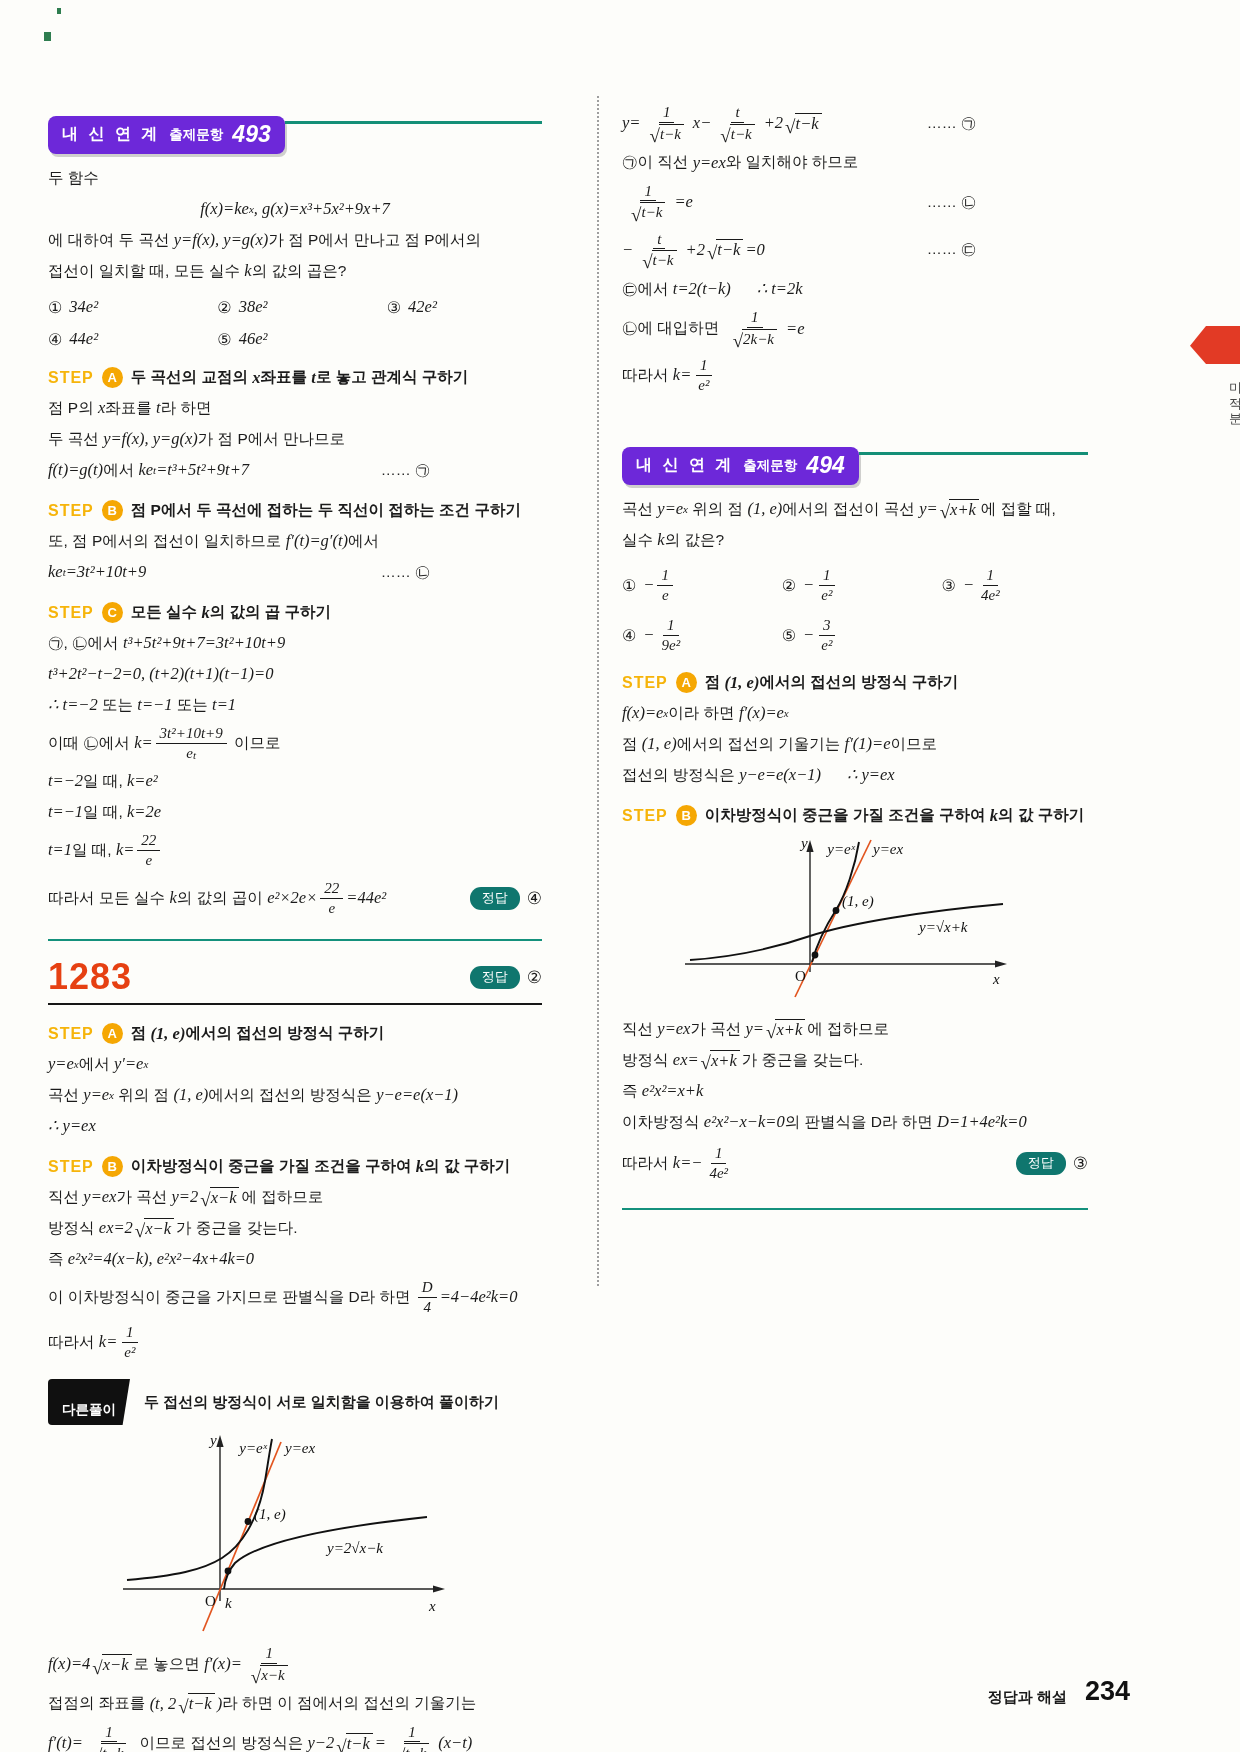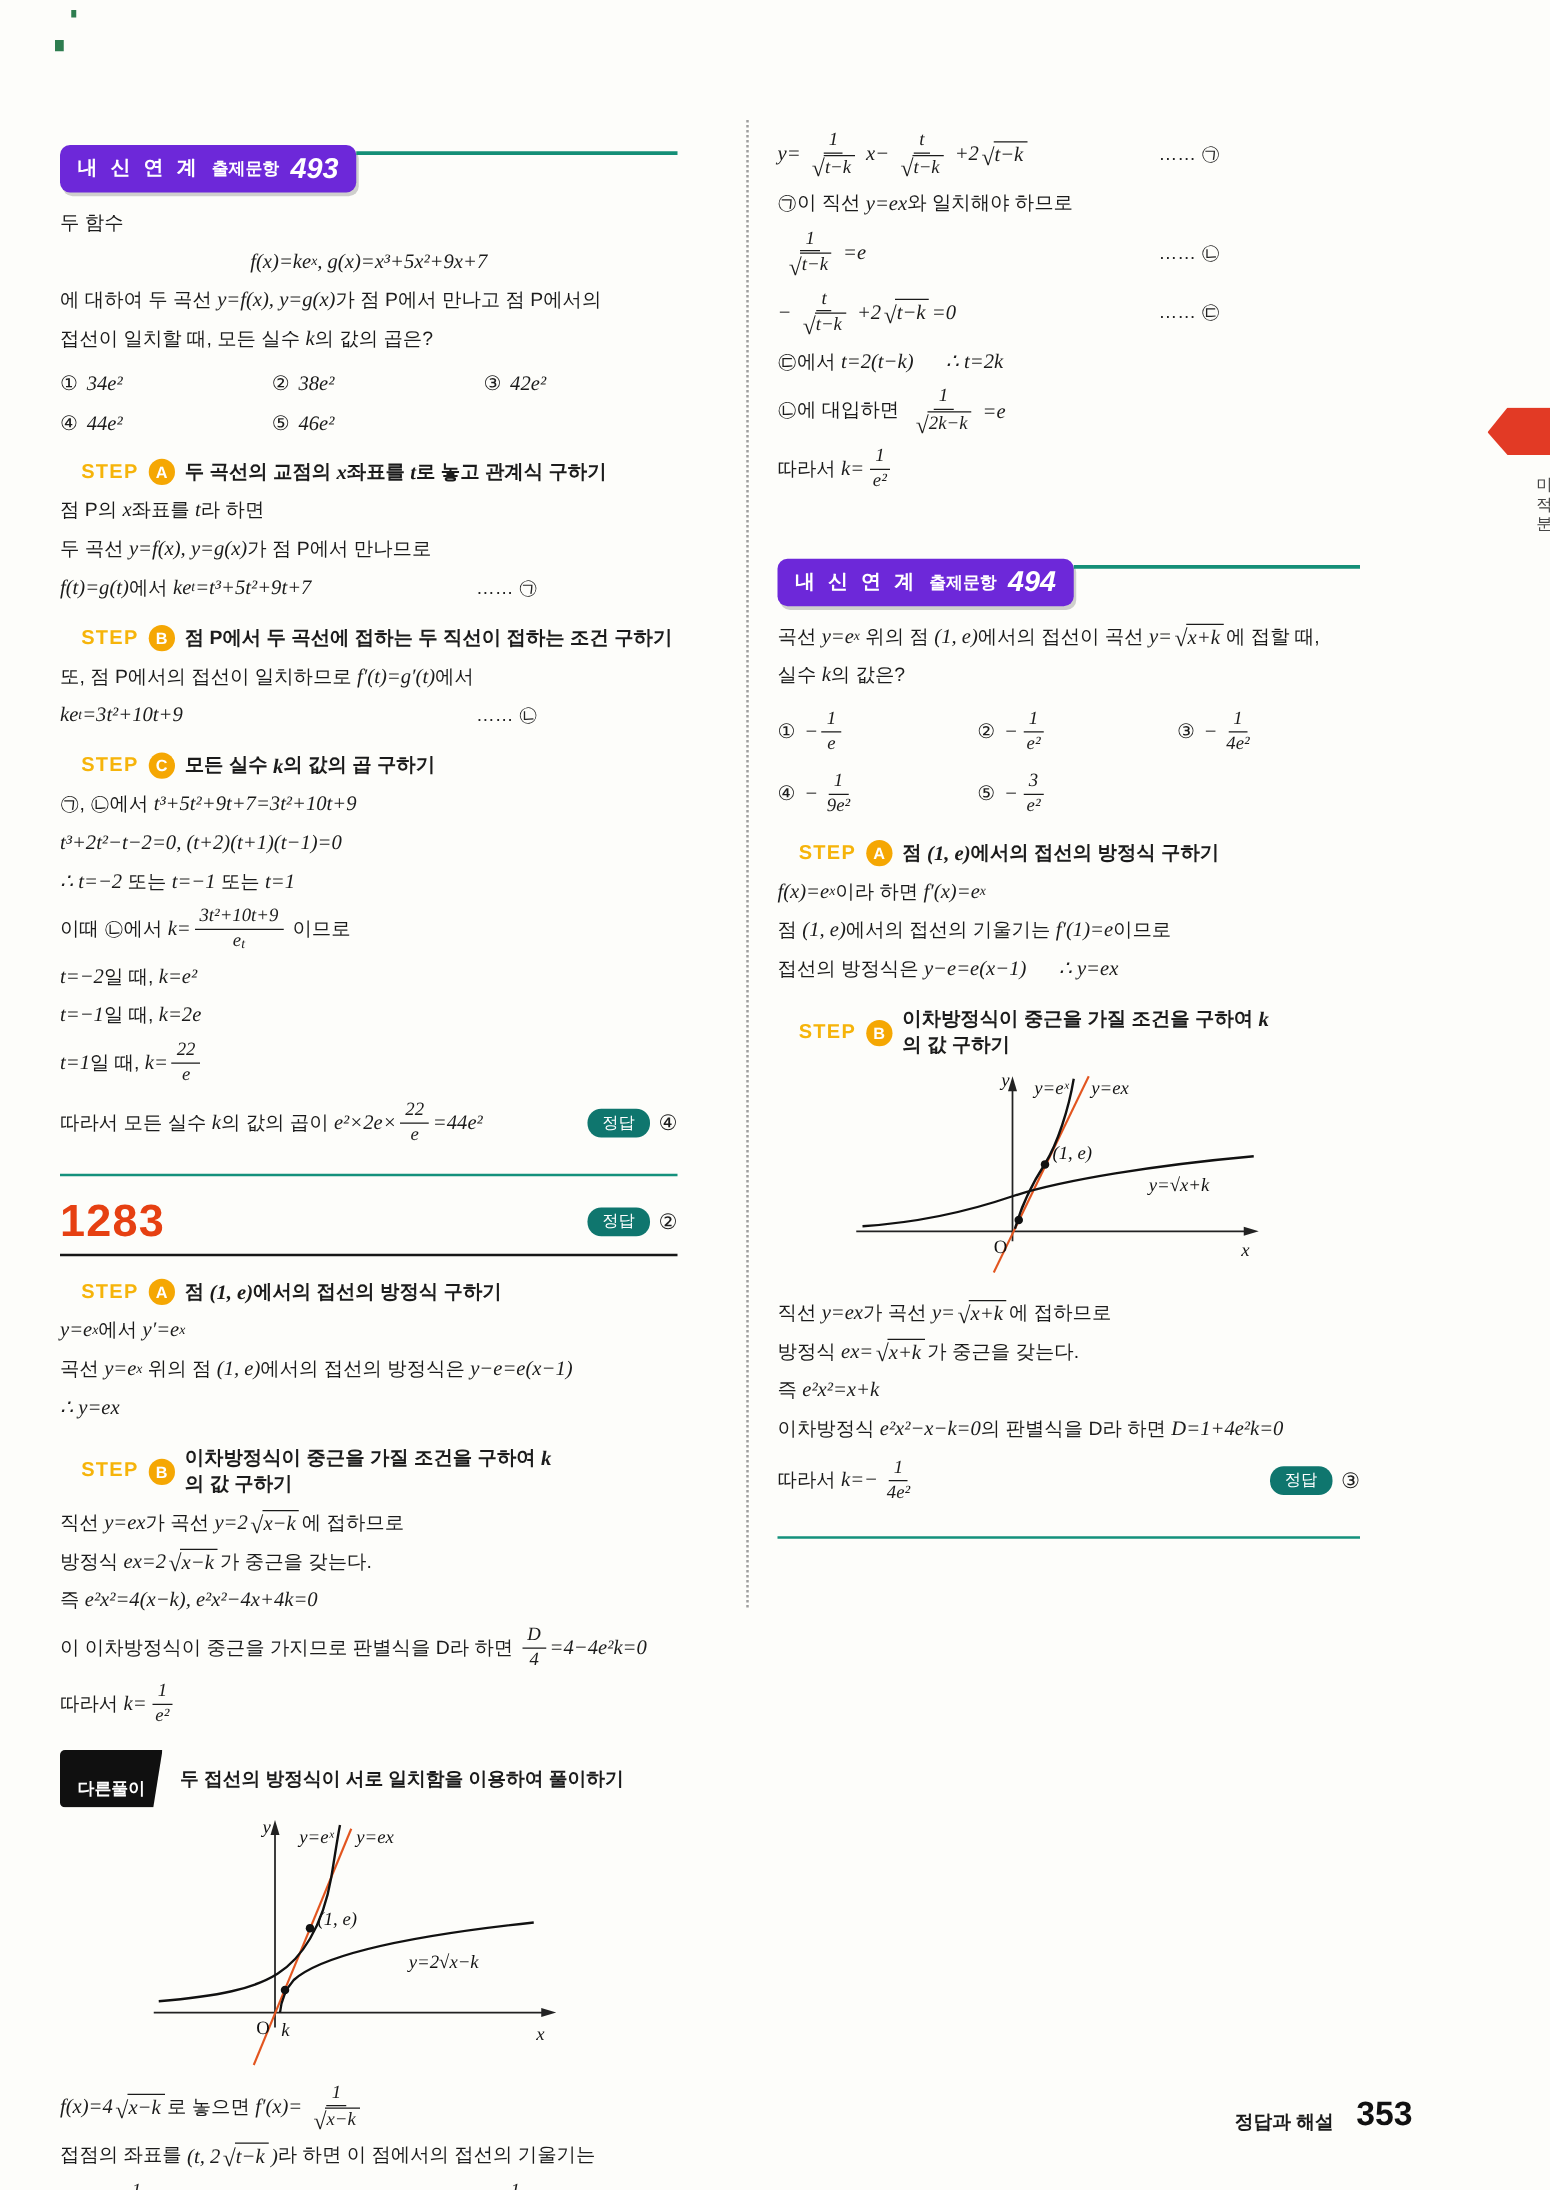--- a/index.html
+++ b/index.html
@@ -24,21 +24,21 @@
   .ks{font-family:"Liberation Serif",serif;font-style:italic;font-size:11px;}
   .kd{margin-left:auto;margin-right:112px;font-size:15px;color:#222;white-space:pre;}
   .frac{display:inline-flex;flex-direction:column;align-items:center;vertical-align:middle;margin:1px 3px;font-family:"Liberation Serif",serif;font-style:italic;}
   .fn{border-bottom:1.4px solid #1a1a1a;padding:0 4px 1px;line-height:1.1;font-size:15px;display:inline-flex;align-items:flex-end;}
   .fd{padding:1px 4px 0;line-height:1.1;font-size:15px;display:inline-flex;align-items:flex-end;}
   .fn .km,.fd .km{font-size:15px;}
   .sqrt{display:inline-flex;align-items:flex-end;margin:0 2px;}
   .rs{font-family:"Liberation Serif",serif;font-size:19px;line-height:1;transform:translateY(2px);}
   .rb{border-top:1.4px solid #1a1a1a;padding:1px 3px 0 1px;margin-left:-1px;line-height:1.15;display:inline-flex;}
   
-  .step{display:flex;align-items:center;gap:8px;margin:18px 17px 8px;}
+  .step{display:flex;align-items:center;gap:8px;margin:18px 0 8px;}
   .stepword{color:#f6b40a;font-weight:800;font-size:16px;letter-spacing:1px;}
   .stepcirc{width:21px;height:21px;border-radius:50%;background:#f5a703;color:#fff;font-weight:800;font-size:13px;display:flex;align-items:center;justify-content:center;flex:none;}
   .steptitle{display:flex;align-items:center;flex-wrap:wrap;}
   .steptitle .kt{font-weight:800;font-size:15.5px;}
   .steptitle .km{font-weight:700;}
   
   .pill{background:#0f766e;color:#fff;border-radius:11px;padding:2px 12px 3px;font-size:13px;font-weight:400;white-space:nowrap;}
   .ansnum{font-size:17px;margin-left:7px;}
   .ansrow{display:flex;align-items:center;margin:10px 0;}
   .anstoks{display:flex;align-items:center;flex-wrap:wrap;}
@@ -846,14 +846,14 @@
   </div>
 
   <hr class="hr-teal" style="margin-top:26px;">
 
 </div>
 
 <div class="sidetab"></div>
 <div class="sidetxt">미적분</div>
 <div class="footer">
   <span class="flabel">정답과 해설</span>
-  <span class="fpage">353</span>
+  <span class="fpage">234</span>
 </div>
 
 </body></html>

